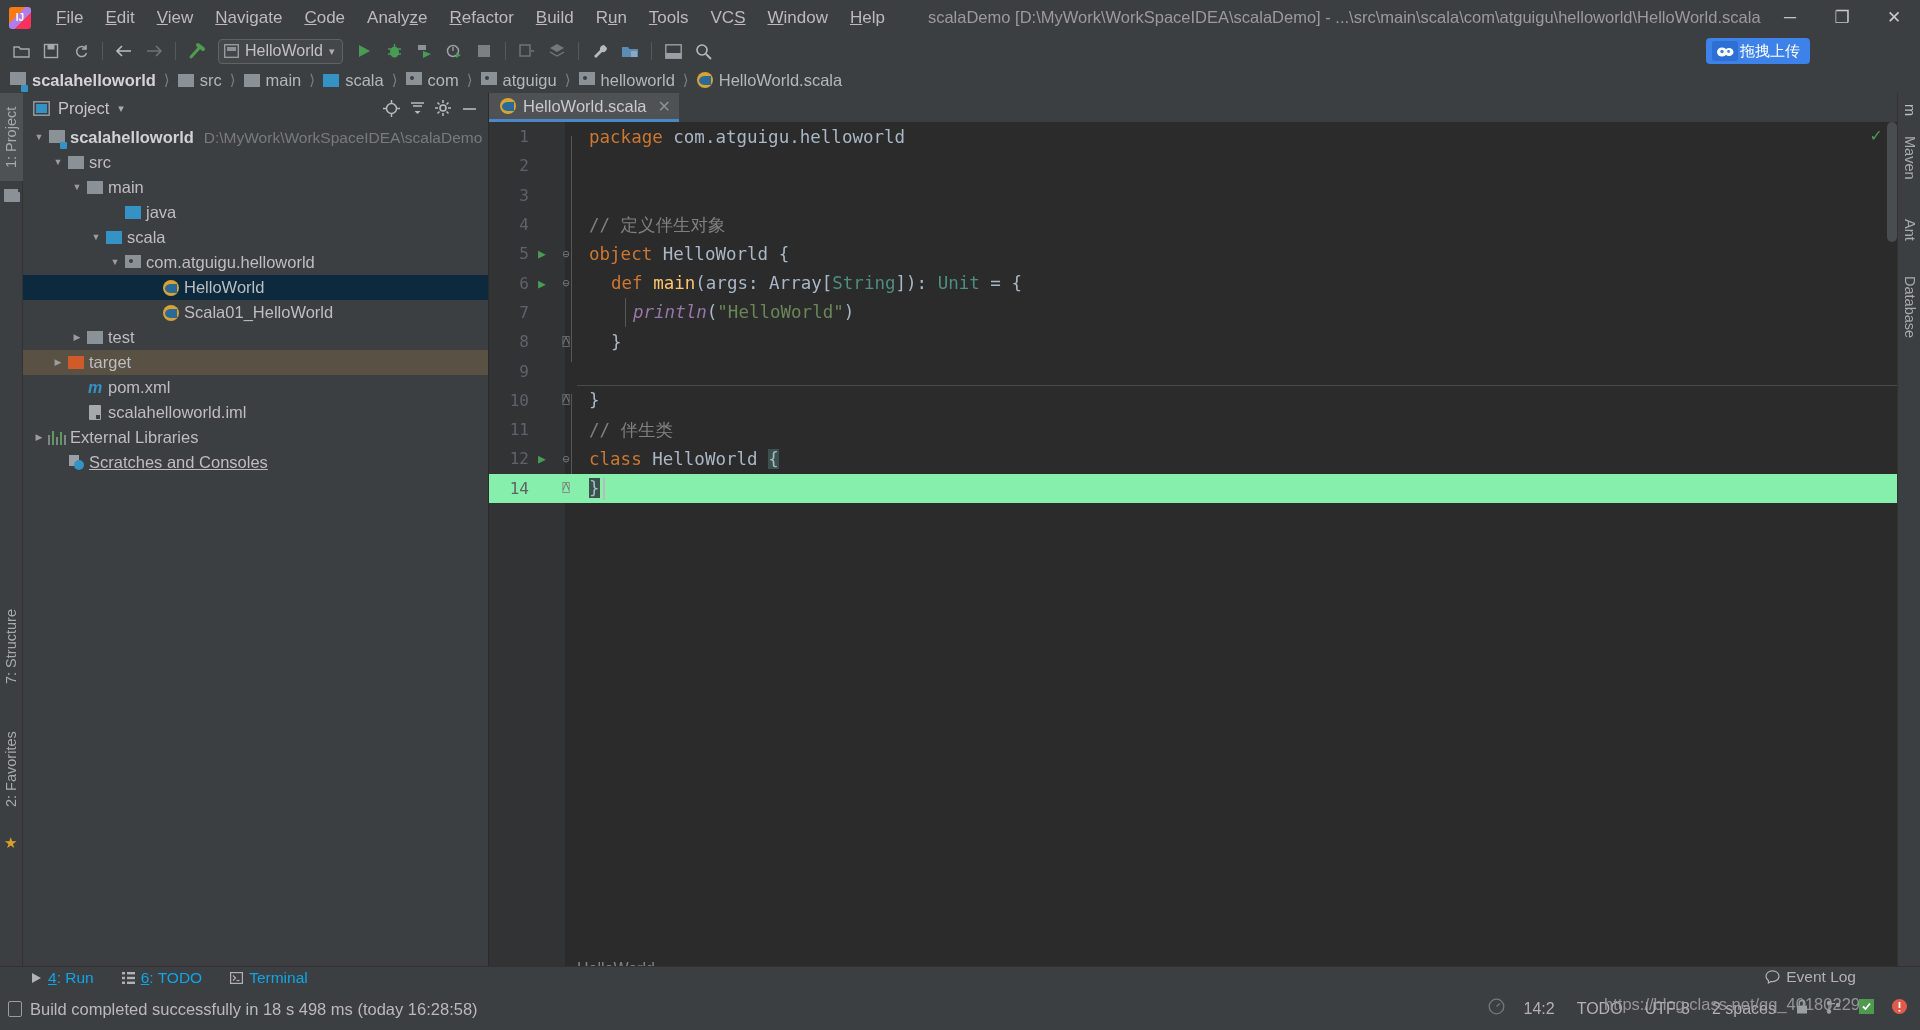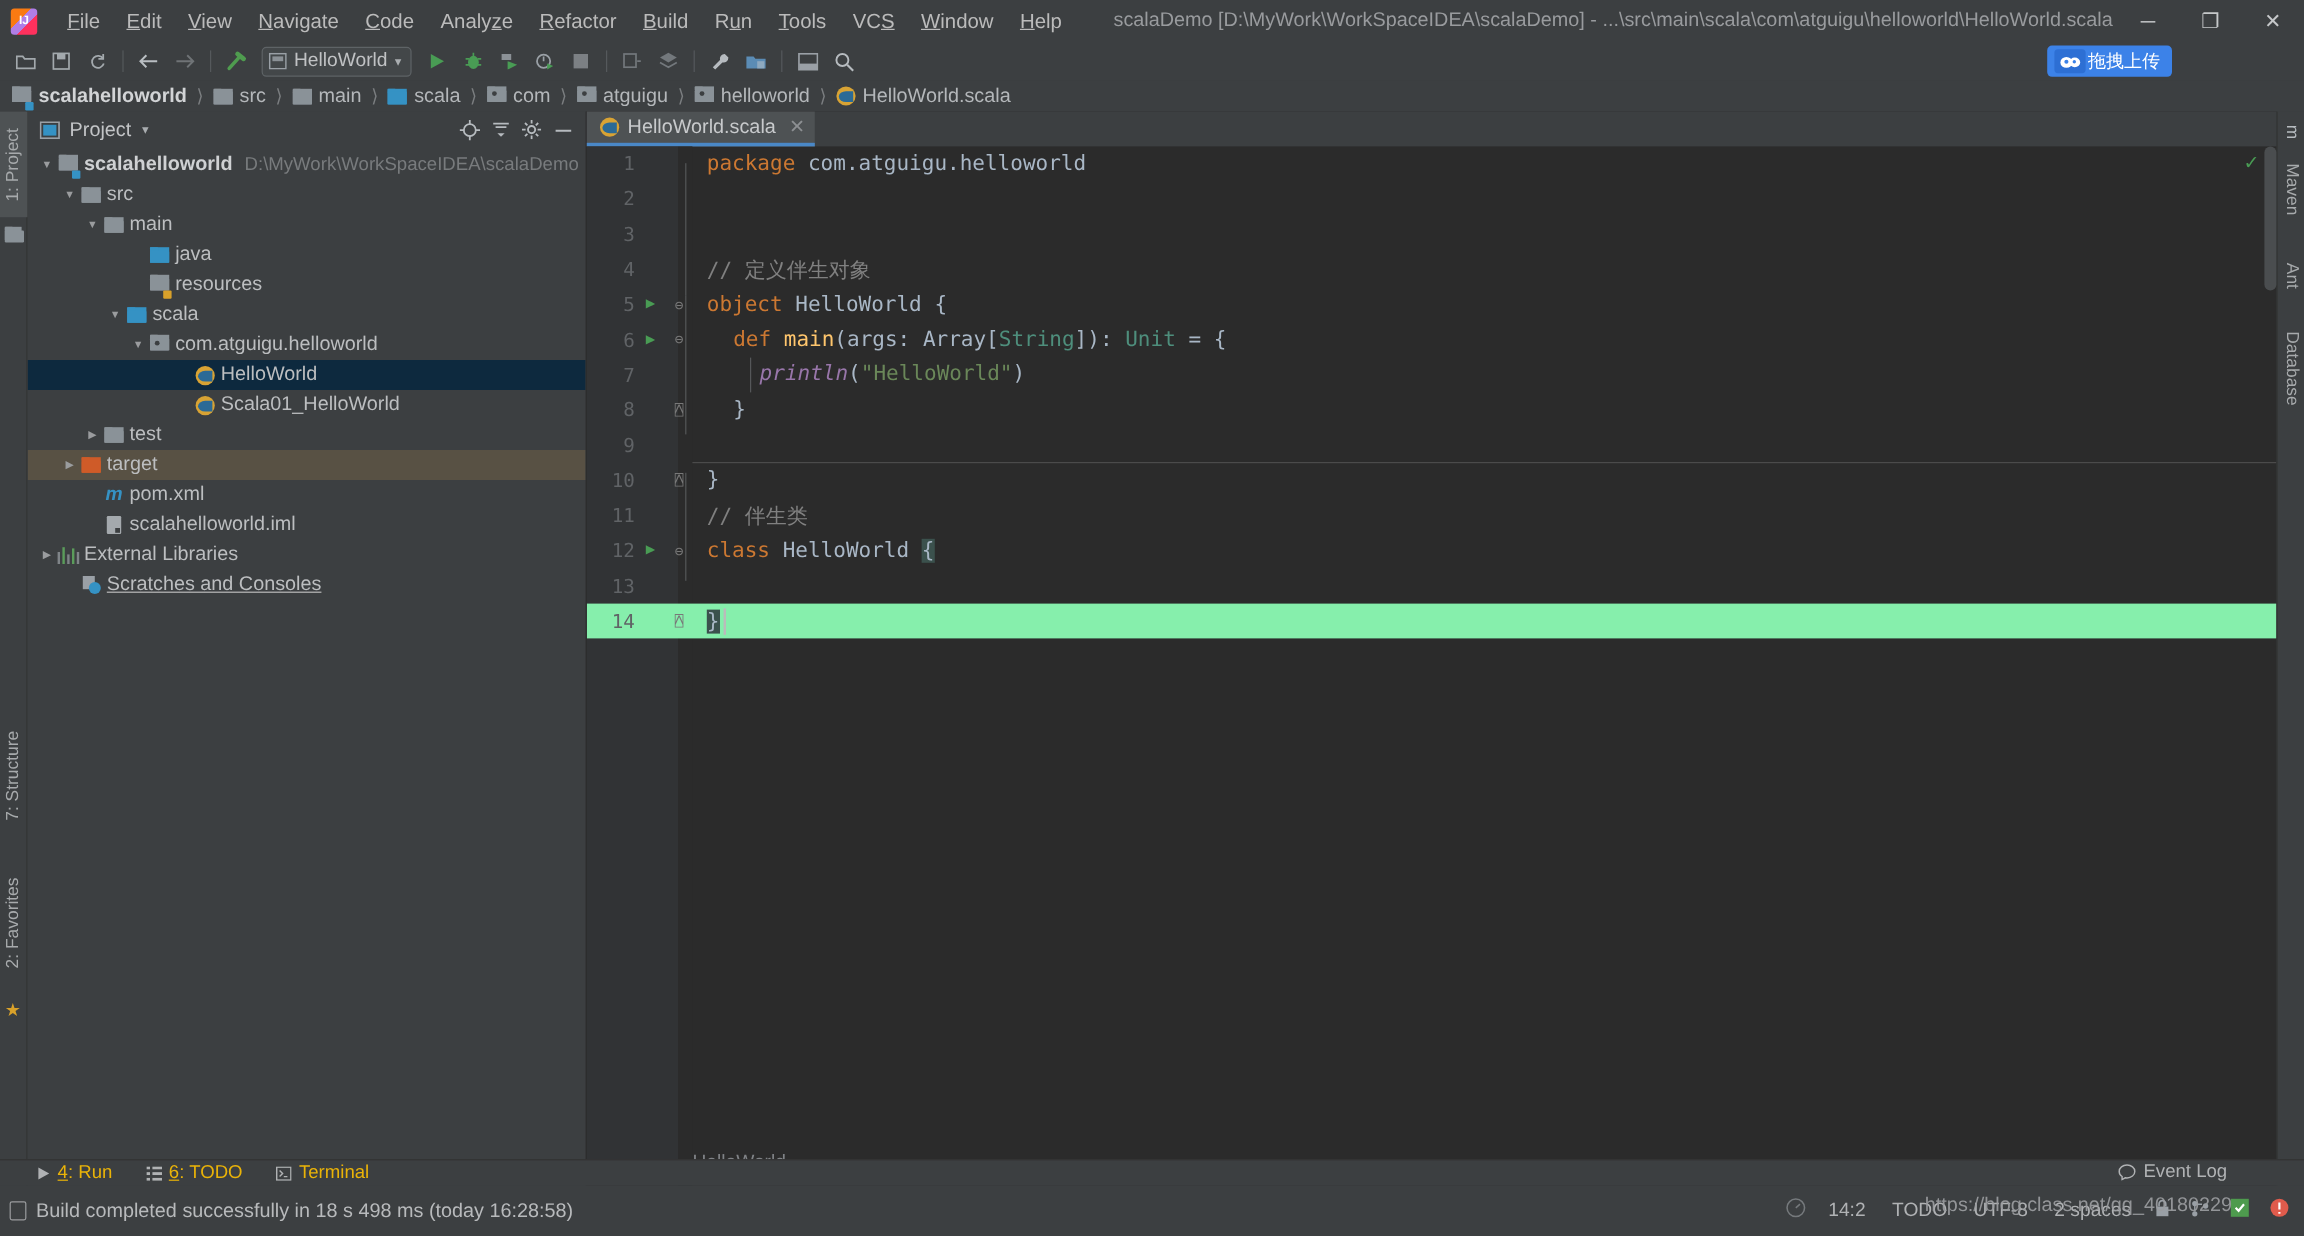--- a/index.html
+++ b/index.html
@@ -269,21 +269,21 @@
   }
 
   
   #toolwin-bar {
     position: absolute; left: 0; bottom: 42px; width: 1920px; height: 22px;
     background: #3c3f41; display: flex; align-items: center; padding-left: 30px;
     border-top: 1px solid #323232;
   }
   .twb-item {
     display: flex; align-items: center; gap: 6px; margin-right: 28px;
-    font-size: 15.5px; color: #eab308;
+    font-size: 15.5px; color: #0ea5e9;
   }
   .twb-item u { text-decoration: underline; }
   #statusbar {
     position: absolute; left: 0; bottom: 0; width: 1920px; height: 42px;
     background: #3c3f41; display: flex; align-items: center;
   }
   #status-msg {
     margin-left: 30px; font-size: 16.5px; color: #b8babc; white-space: nowrap;
   }
   #status-icon {
@@ -585,27 +585,20 @@
     </div>
 
     <div class="trow" style="padding-left:84px;">
       <span class="arrow"></span>
       <span class="ticon">
           <span class="folder f-blue"></span>
         </span>
       <span class="tlabel">java</span>
     </div>
 
-    <div class="trow" style="padding-left:84px;">
-      <span class="arrow"></span>
-      <span class="ticon">
-          <span style="position:relative;display:inline-block;"><span class="folder f-gray" style="display:inline-block;"></span><span class="badge-sq yellow"></span></span>
-        </span>
-      <span class="tlabel">resources</span>
-    </div>
 
     <div class="trow" style="padding-left:65px;">
       <span class="arrow">▼</span>
       <span class="ticon">
           <span class="folder f-blue"></span>
         </span>
       <span class="tlabel">scala</span>
     </div>
 
     <div class="trow" style="padding-left:84px;">
@@ -771,23 +764,20 @@
       <span class="ctext cm">// 伴生类</span>
     </div>
 
     <div class="cline">
       <span class="lnum">12</span>
       <span class="runmark">▶</span>
       <span class="foldmark">⊖</span>
       <span class="ctext"><span class="k">class</span><span class="id"> HelloWorld</span><span>&nbsp;</span><span class="brhl">{</span></span>
     </div>
 
-    <div class="cline">
-      <span class="lnum">13</span>
-    </div>
 
     <div class="cline current">
       <span class="lnum">14</span>
       <span class="foldmark" style="color:#787878;">⍓</span>
       <span class="ctext brhl">}</span>
       <span id="caret" style="left:114px;top:4px;"></span>
     </div>
   </div>
 
   <div id="editor-bottom-label">HelloWorld</div>

